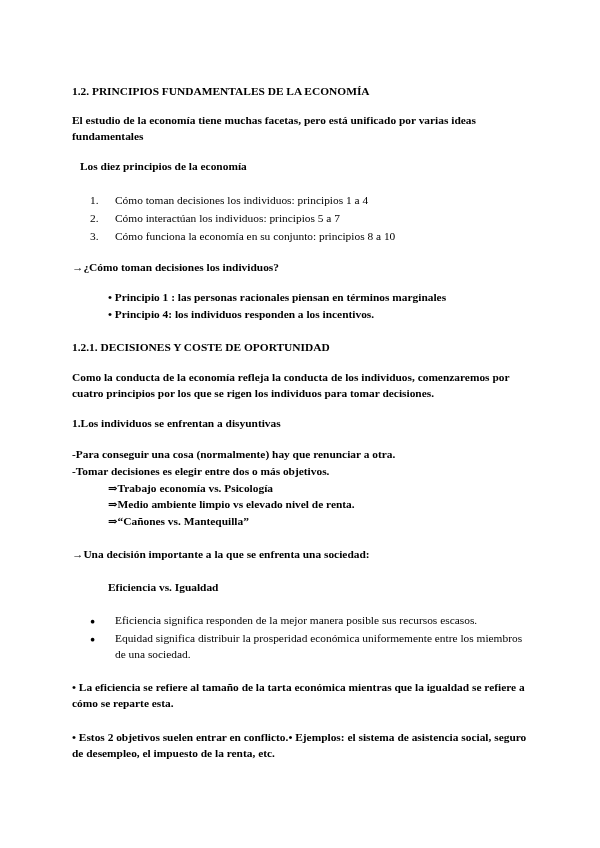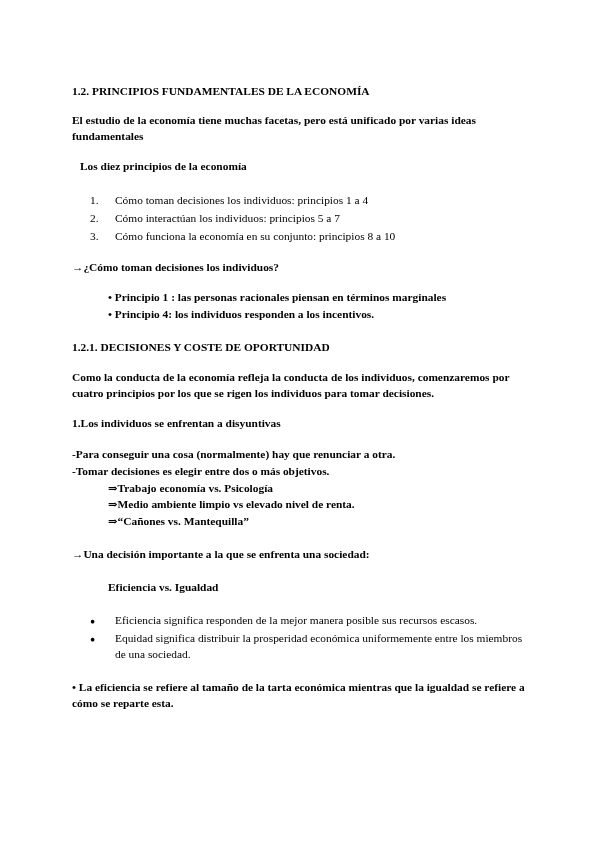--- a/index.html
+++ b/index.html
@@ -107,14 +107,15 @@
       <span class="dot">●</span>
       <span>Eficiencia significa responden de la mejor manera posible sus recursos escasos.</span>
     </div>
     <div class="dotrow">
       <span class="dot">●</span>
       <span>Equidad significa distribuir la prosperidad económica uniformemente entre los miembros de una sociedad.</span>
     </div>
   </div>
 
   <p class="mb2">• La eficiencia se refiere al tamaño de la tarta económica mientras que la igualdad se refiere a cómo se reparte esta.</p>
+  <p>• Estos 2 objetivos suelen entrar en conflicto.• Ejemplos: el sistema de asistencia social, seguro de desempleo, el impuesto de la renta, etc.</p>
 
 </div>
 
 </body></html>

